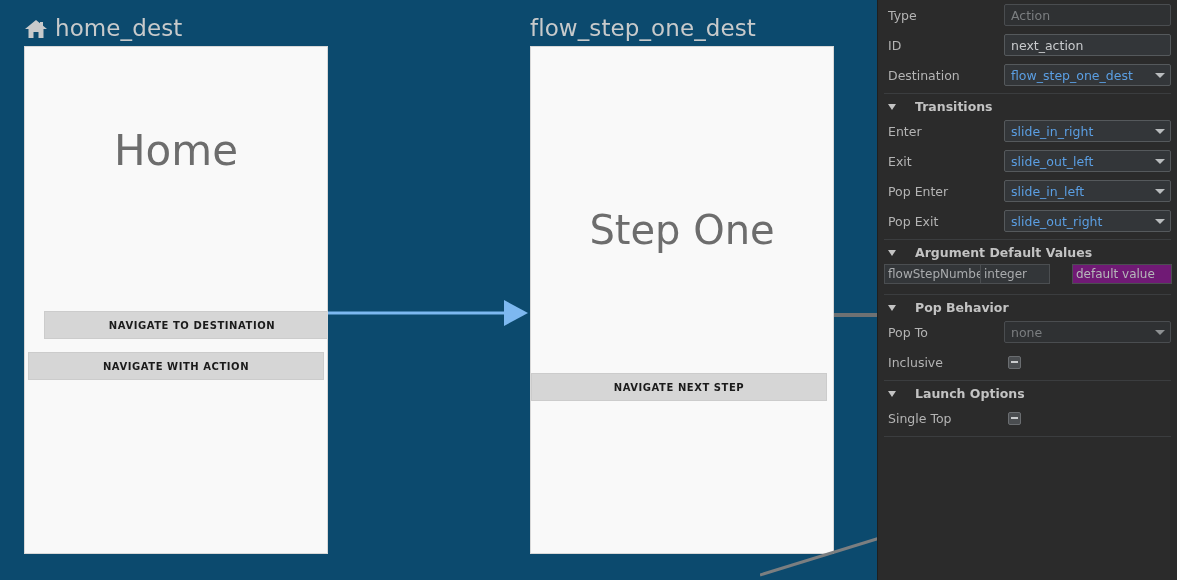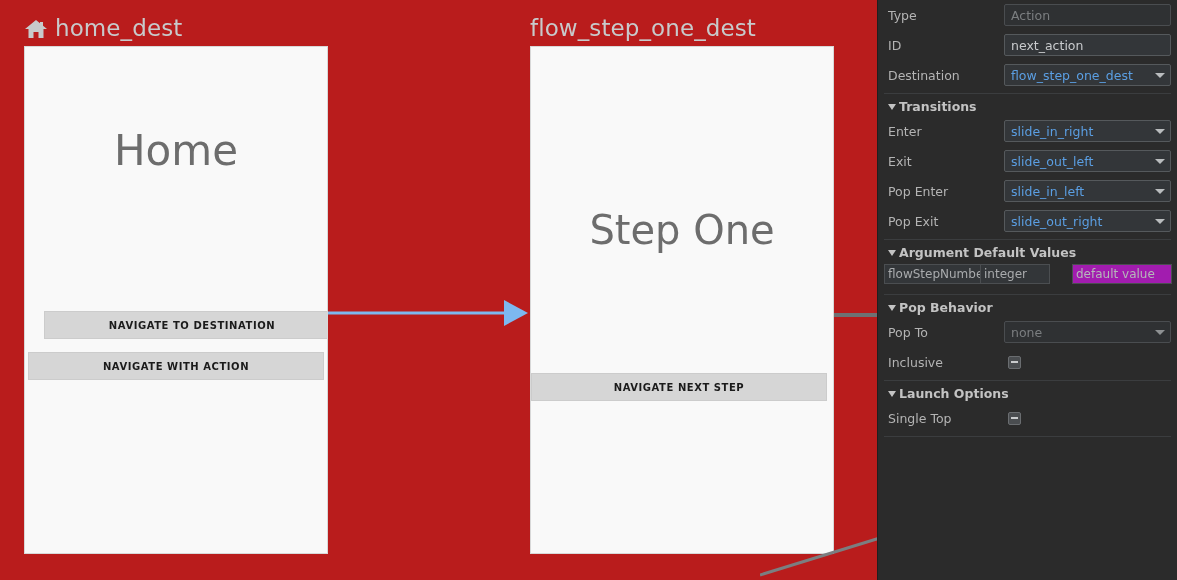--- a/index.html
+++ b/index.html
@@ -19,21 +19,21 @@
     width: 1177px;
     height: 580px;
   }
 
   
   .canvas {
     position: absolute;
     left: 0; top: 0;
     width: 877px;
     height: 580px;
-    background: #b91c1c;
+    background: #0c4a6e;
     overflow: hidden;
   }
 
   .dest {
     position: absolute;
   }
   .dest-title {
     display: flex;
     align-items: center;
     gap: 7px;
@@ -158,21 +158,21 @@
     width: 0; height: 0;
     border-left: 5px solid transparent;
     border-right: 5px solid transparent;
     border-top: 5px solid #b9bcbe;
   }
   .field.disabled .combo-arrow { border-top-color: #8e9193; }
 
   .section {
     display: flex;
     align-items: center;
-    gap: 3px;
+    gap: 19px;
     height: 20px;
     font-size: 12.5px;
     font-weight: bold;
     color: #c3c3c3;
     padding-left: 4px;
     margin-top: 2px;
   }
   .tri {
     width: 0; height: 0;
     border-left: 4.5px solid transparent;
@@ -203,21 +203,21 @@
     display: flex;
     align-items: center;
     padding: 0 3px;
     font-size: 12px;
     color: #a9abad;
     overflow: hidden;
     white-space: nowrap;
   }
   .arg-cell.c1 { flex: 0 0 97px; }
   .arg-cell.c2 { flex: 1 1 auto; }
-  .arg-cell.c3 { flex: 0 0 100px; background: #a21caf; color: #b5b7b9; margin-left: 23px; }
+  .arg-cell.c3 { flex: 0 0 100px; background: #701a75; color: #b5b7b9; margin-left: 23px; }
 
   .chk {
     width: 13px; height: 13px;
     box-sizing: border-box;
     background: #4a4d50;
     border: 1px solid #6a6d70;
     border-radius: 2px;
     display: flex;
     align-items: center;
     justify-content: center;

